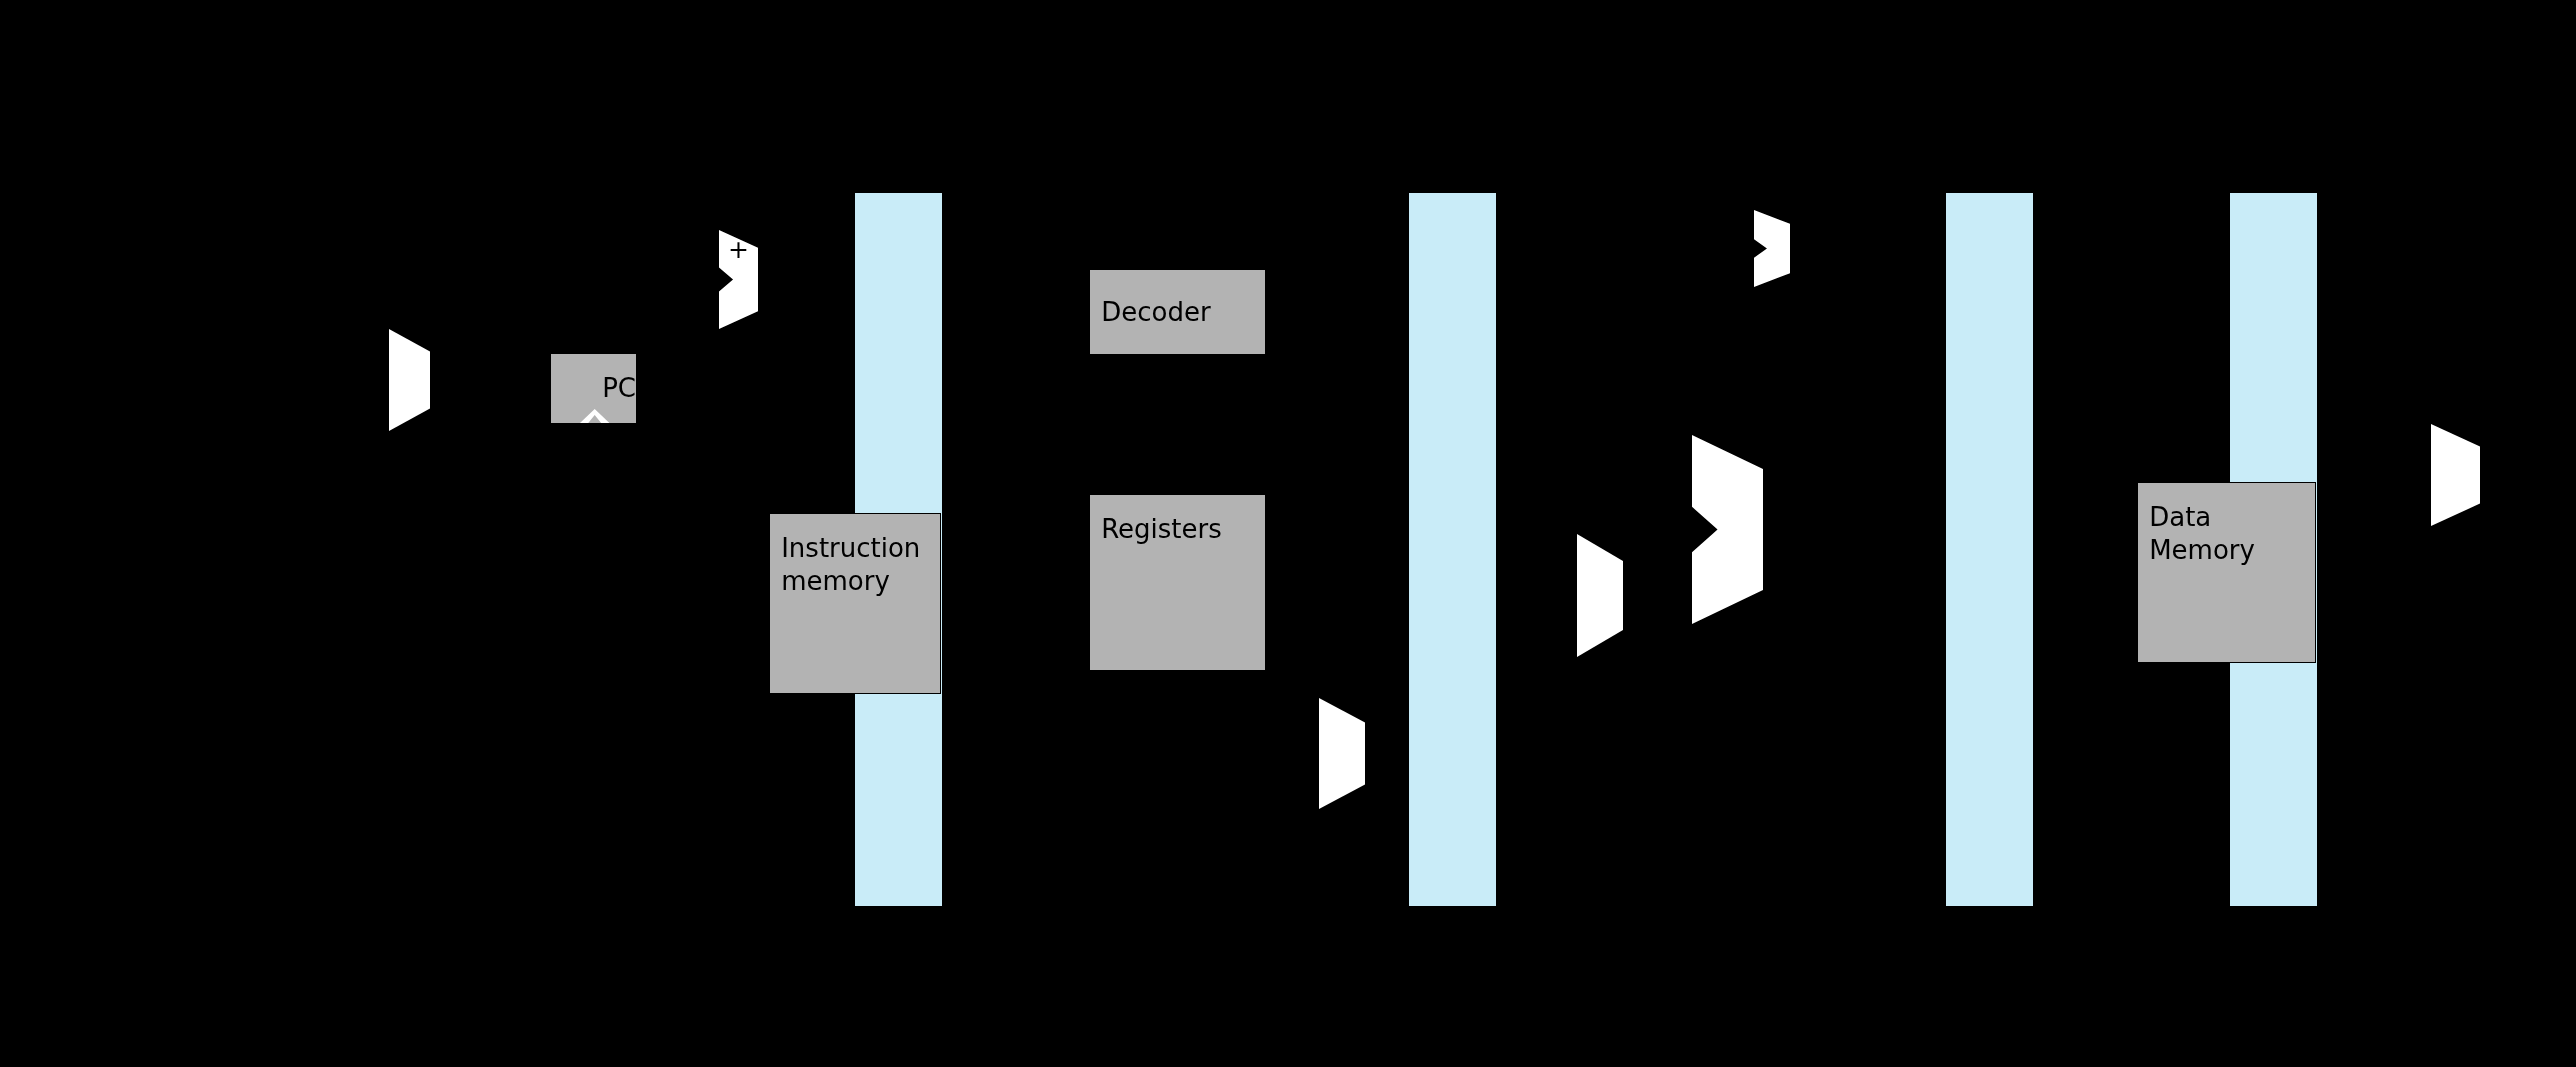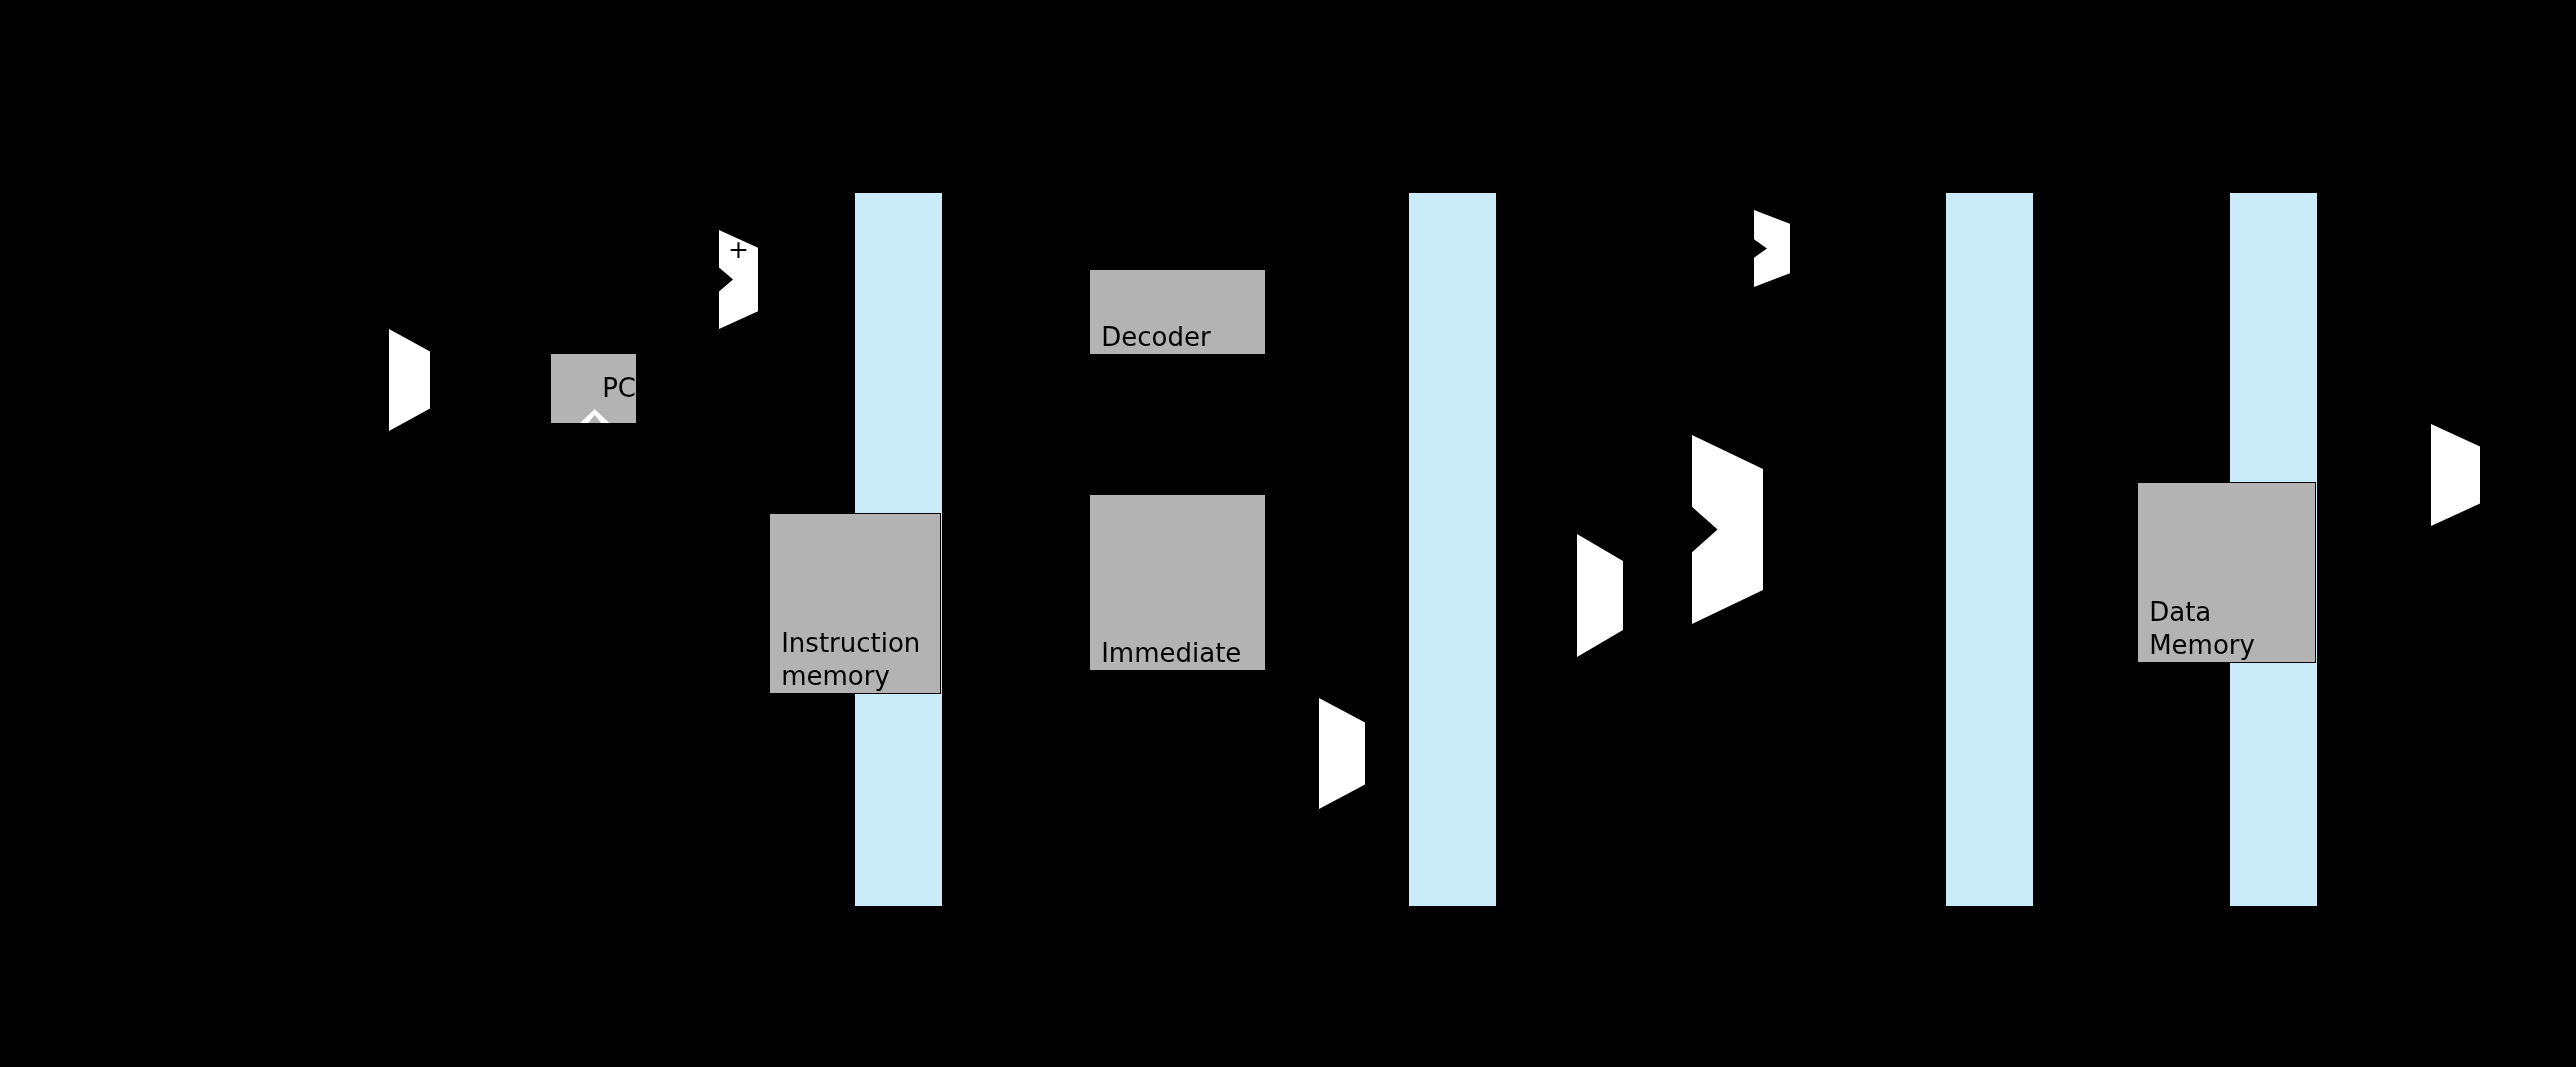--- a/index.html
+++ b/index.html
@@ -13,21 +13,21 @@
     position:absolute; top:192px; width:87px; height:713px;
     background:var(--preg,#c9ecf8); border:1.4px solid #000; z-index:1;
   }
   .block {
     position:absolute; background:var(--block,#b3b3b3); border:1.4px solid #000;
     color:var(--label,#000000); font-size:26px; line-height:33px;
     display:flex; flex-direction:column; box-sizing:border-box; z-index:2;
   }
   .v-center { justify-content:center; }
   .v-top    { padding-top:18px; }
-  .h-left   { padding-left:11.2px; align-items:flex-start;justify-content:flex-end; }
+  .h-left   { padding-left:11.2px; align-items:flex-start; }
   .h-center { align-items:flex-end; }
   .mux {
     position:absolute; background:var(--shape,#ffffff);
     clip-path:polygon(0 0, 100% 22%, 100% 78%, 0 100%); z-index:3;
   }
   .alushape {
     position:absolute; background:var(--shape,#ffffff);
     clip-path:polygon(0 0, 100% 18%, 100% 82%, 0 100%, 0 62%, 36% 50%, 0 38%);
     z-index:3;
   }
@@ -58,21 +58,21 @@
   <div class="block v-top h-left" style="left:769px; top:513px; width:172px; height:181px;">
     <span>Instruction</span>
     <span>memory</span>
   </div>
 
   <div class="block v-center h-left" style="left:1089px; top:269px; width:177px; height:86px;">
     <span>Decoder</span>
   </div>
 
   <div class="block v-top h-left" style="left:1089px; top:494px; width:177px; height:177px;">
-    <span>Immediate</span>
+    <span>Registers</span>
   </div>
 
 
   <div class="block v-top h-left" style="left:2137px; top:482px; width:179px; height:181px;">
     <span>Data</span>
     <span>Memory</span>
   </div>
 
   <div class="mux" style="left:389px;  top:329px;  width:41px; height:102px;"></div>
   <div class="mux" style="left:1319px; top:698px;  width:46px; height:111px;"></div>

